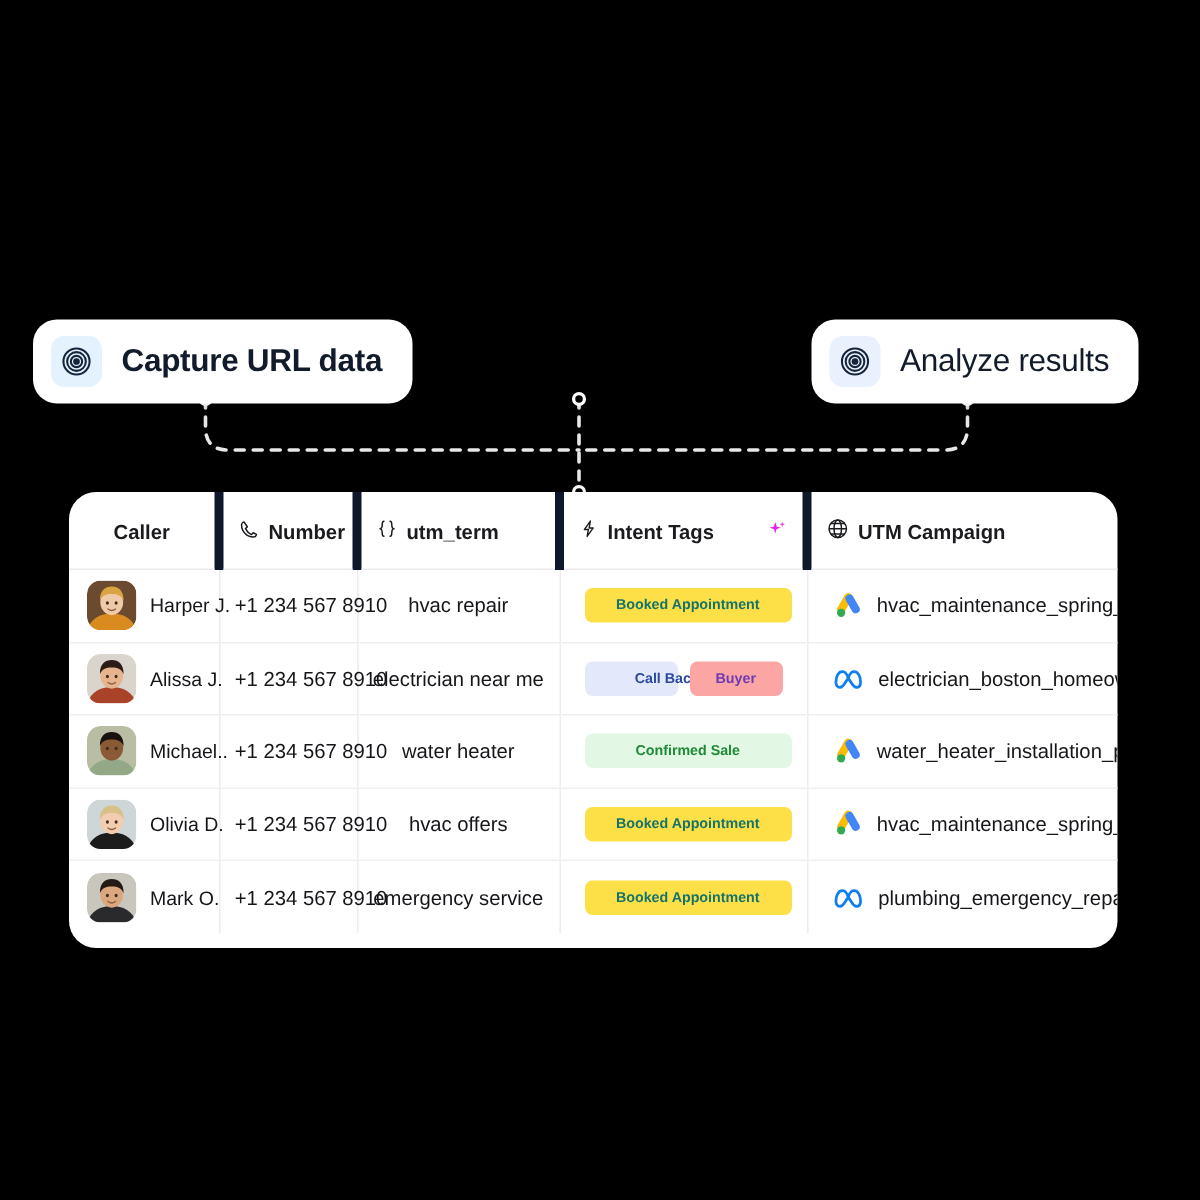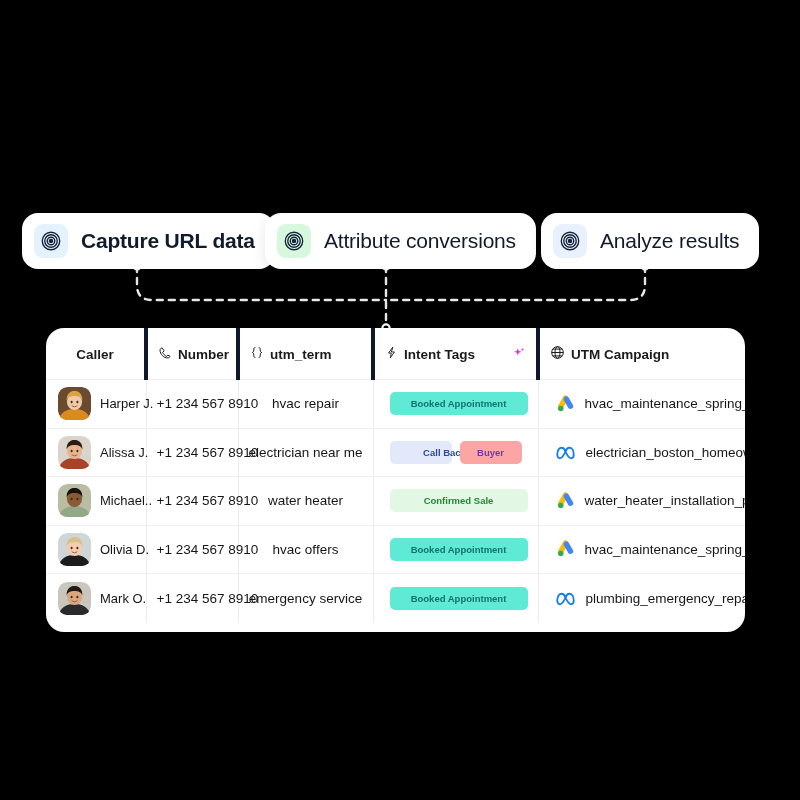--- a/index.html
+++ b/index.html
@@ -82,21 +82,21 @@
   .tbl col.c-tags     { width: 165px; }
   .tbl col.c-campaign { width: 243px; }
 
   .tbl th {
     font-size: 13.5px;
     font-weight: 700;
     color: #1b1b1f;
     padding: 17px 10px 16px 10px;
     text-align: left;
     border-bottom: 1px solid #ececef;
-    border-right: 4px solid #0f172a;
+    border-right: 6px solid #0f172a;
     vertical-align: middle;
     white-space: nowrap;
   }
   .tbl th.th-caller { text-align: center; }
   .tbl th:last-child { border-right: none; text-align: right; }
 
   .th-inner { display: flex; align-items: center; gap: 6px; }
   .th-inner.center { justify-content: center; }
   .th-spark { margin-left: auto; }
 
@@ -149,21 +149,21 @@
     justify-content: center;
     font-size: 9.5px;
     font-weight: 600;
     border-radius: 5px;
     padding: 6px 0;
     white-space: nowrap;
   }
   .tag.wide { width: 146px; }
   .tag.narrow { width: 62px; }
 
-  .tag-booked    { background: #5eead4; color: #15736a; text-align: right; }
+  .tag-booked    { background: #fde047; color: #15736a; text-align: right; }
   .tag-callback  { background: #e3e8fb; color: #2c4a9b; padding-left: 48px; }
   .tag-buyer     { background: #fca5a5; color: #6d3ab0; }
   .tag-sale      { background: #e2f7e4; color: #1f8a36; }
 
   .cell-campaign {
     display: flex;
     align-items: center;
     gap: 10px;
     padding-left: 6px;
     white-space: nowrap;
@@ -196,31 +196,20 @@
       <svg width="22" height="22" viewBox="0 0 24 24" fill="none" stroke="#16253d" stroke-width="1.5">
         <circle cx="12" cy="12" r="9.5"></circle>
           <circle cx="12" cy="12" r="6.8"></circle>
         <circle cx="12" cy="12" r="4.1"></circle>
           <circle cx="12" cy="12" r="1.7" fill="#16253d"></circle>
       </svg>
     </span>
     <span class="pill-label">Capture URL data</span>
   </div>
 
-  <div class="pill" id="pill-1">
-    <span class="pill-icon" style="background:#d7f8dd;">
-      <svg width="22" height="22" viewBox="0 0 24 24" fill="none" stroke="#16253d" stroke-width="1.5">
-        <circle cx="12" cy="12" r="9.5"></circle>
-          <circle cx="12" cy="12" r="6.8"></circle>
-        <circle cx="12" cy="12" r="4.1"></circle>
-          <circle cx="12" cy="12" r="1.7" fill="#16253d"></circle>
-      </svg>
-    </span>
-    <span class="pill-label">Attribute conversions</span>
-  </div>
 
   <div class="pill" id="pill-2">
     <span class="pill-icon" style="background:#e9f1fe;">
       <svg width="22" height="22" viewBox="0 0 24 24" fill="none" stroke="#16253d" stroke-width="1.5">
         <circle cx="12" cy="12" r="9.5"></circle>
           <circle cx="12" cy="12" r="6.8"></circle>
         <circle cx="12" cy="12" r="4.1"></circle>
           <circle cx="12" cy="12" r="1.7" fill="#16253d"></circle>
       </svg>
     </span>

